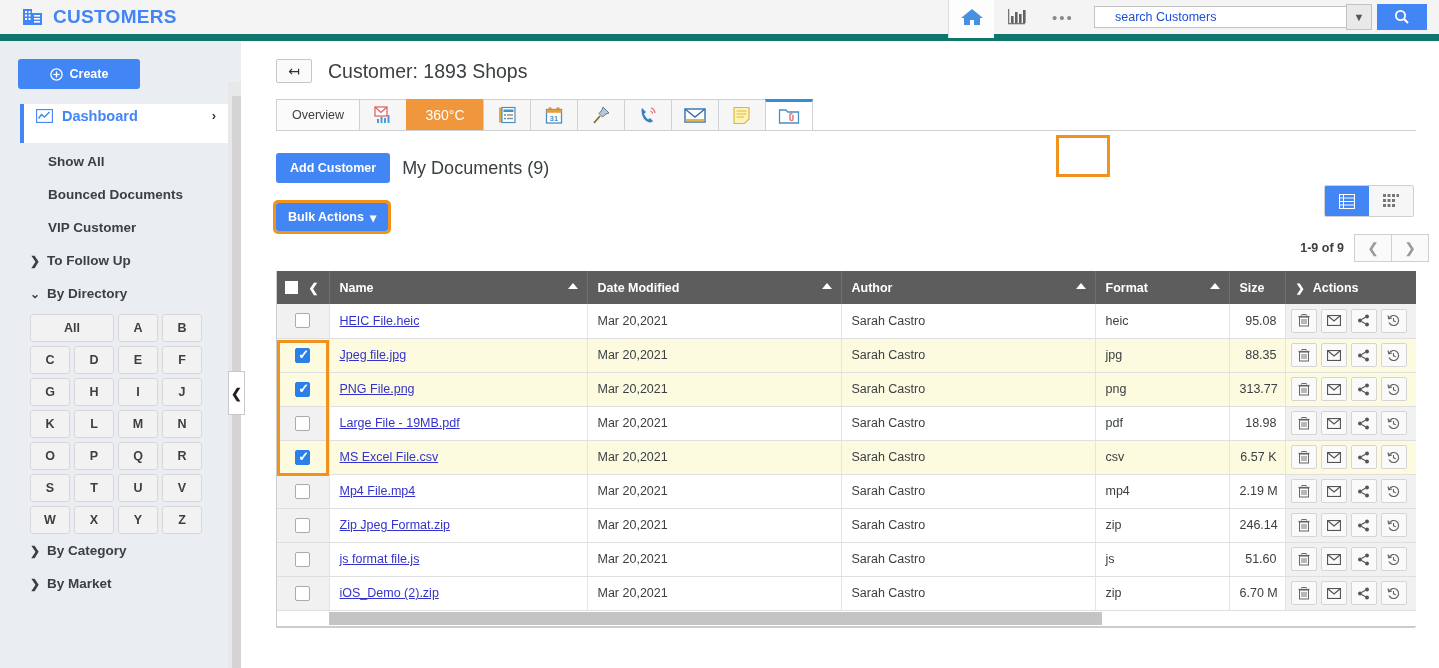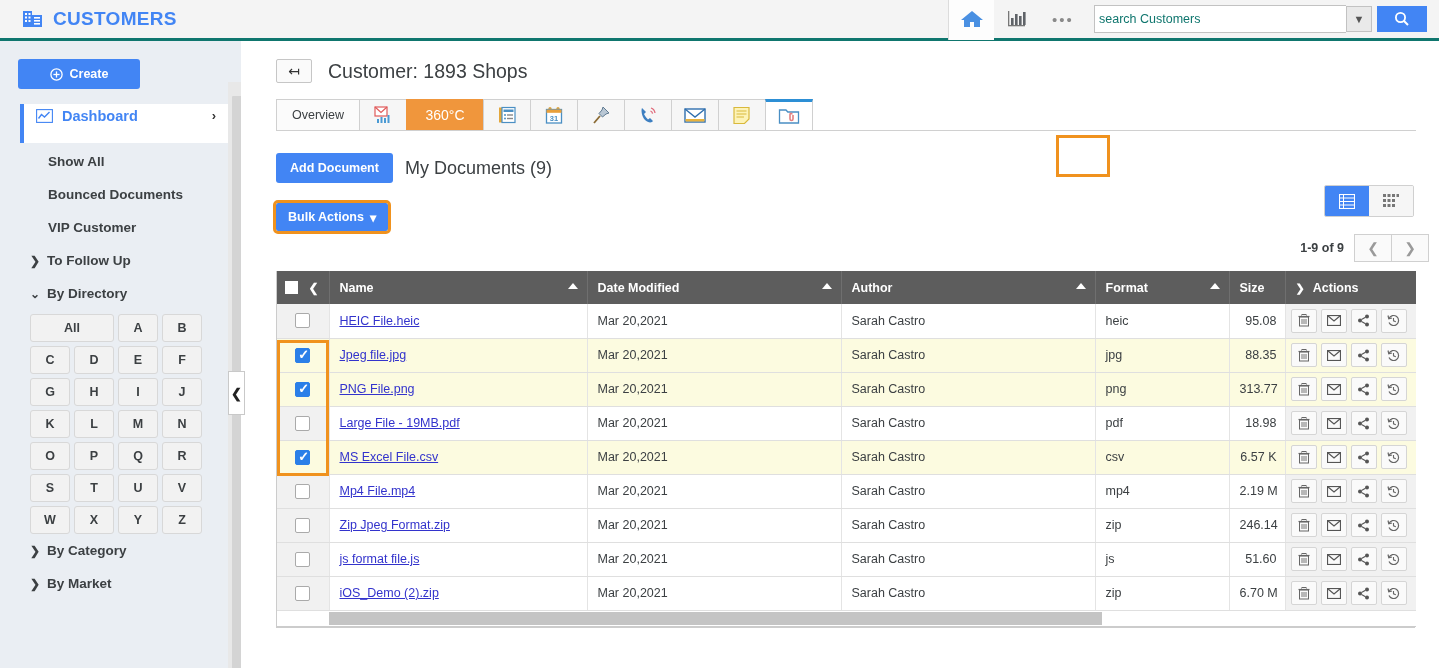--- a/index.html
+++ b/index.html
@@ -6,43 +6,43 @@
   html, body {
     width: 1439px; height: 668px;
     font-family: "Liberation Sans", sans-serif;
     background: #ffffff;
     overflow: hidden;
   }
 
   
   .topbar {
     position: absolute; left: 0; top: 0; width: 1439px; height: 41px;
-    background: #f4f4f4; border-bottom: 3px solid #0f766e;
+    background: #f4f4f4; border-bottom: 7px solid #0f766e;
     display: flex; align-items: center;
   }
   .brand { display: flex; align-items: center; margin-left: 22px; gap: 9px; }
   .brand-title {
     color: #4285f4; font-size: 19px; font-weight: bold; letter-spacing: 0.3px;
   }
   .topbar-right {
     margin-left: auto; display: flex; align-items: center; height: 41px;
   }
   .tb-btn {
     width: 42px; height: 41px; display: flex; align-items: center;
     justify-content: center; border-left: 1px solid #dcdcdc; background: #f9f9f9;
   }
   .tb-btn.home { width: 46px; background: #fdfdfd; }
   .tb-btn.plain { border-left: none; background: transparent; width: 46px; }
   .dots { letter-spacing: 2px; color: #8a8a8a; font-size: 15px; }
   .searchwrap {
     display: flex; align-items: center; margin-left: 8px; margin-right: 12px;
   }
   .search-input {
-    width: 252px; height: 28px; border: 1px solid #c2c2c2; border-right: none;
-    padding: 0 4px; font-size: 12.5px; color: #0f766e; background: #fff;
+    width: 252px; height: 22px; border: 1px solid #c2c2c2; border-right: none;
+    padding: 0 20px; font-size: 12.5px; color: #1d4ed8; background: #fff;
     display: flex; align-items: center;
   }
   .search-drop {
     width: 26px; height: 26px; border: 1px solid #c2c2c2; background: #e9e9e9;
     display: flex; align-items: center; justify-content: center;
     font-size: 11px; color: #555;
   }
   .search-go {
     width: 50px; height: 26px; background: #4285f4; margin-left: 5px;
     display: flex; align-items: center; justify-content: center;
@@ -499,21 +499,21 @@
         <svg width="22" height="19" viewBox="0 0 22 19">
           <path d="M1.5 3 H8 L9.8 5 H20.5 V16 H1.5 Z" fill="#fff" stroke="#4a8fc4" stroke-width="1.3"></path>
           <path d="M14 7.5 C14 6 12 6 12 7.5 L12 12 C12 14 15 14 15 12 L15 8" fill="none" stroke="#e38080" stroke-width="1.6"></path>
         </svg>
       </span>
     </div>
   </div>
   <div class="tab-highlight"></div>
 
   <div class="toolbar">
-    <div class="add-doc-btn">Add Document</div>
+    <div class="add-doc-btn">Add Customer</div>
     <div class="docs-count">My Documents (9)</div>
   </div>
 
   <div class="view-toggle">
     <div class="vt-btn on">
       <svg width="16" height="15" viewBox="0 0 16 15">
         <rect x="0.5" y="0.5" width="15" height="14" fill="none" stroke="#fff" stroke-width="1.1"></rect>
         <line x1="0.5" y1="4" x2="15.5" y2="4" stroke="#fff" stroke-width="1"></line>
         <line x1="0.5" y1="7.5" x2="15.5" y2="7.5" stroke="#fff" stroke-width="1"></line>
         <line x1="0.5" y1="11" x2="15.5" y2="11" stroke="#fff" stroke-width="1"></line>

